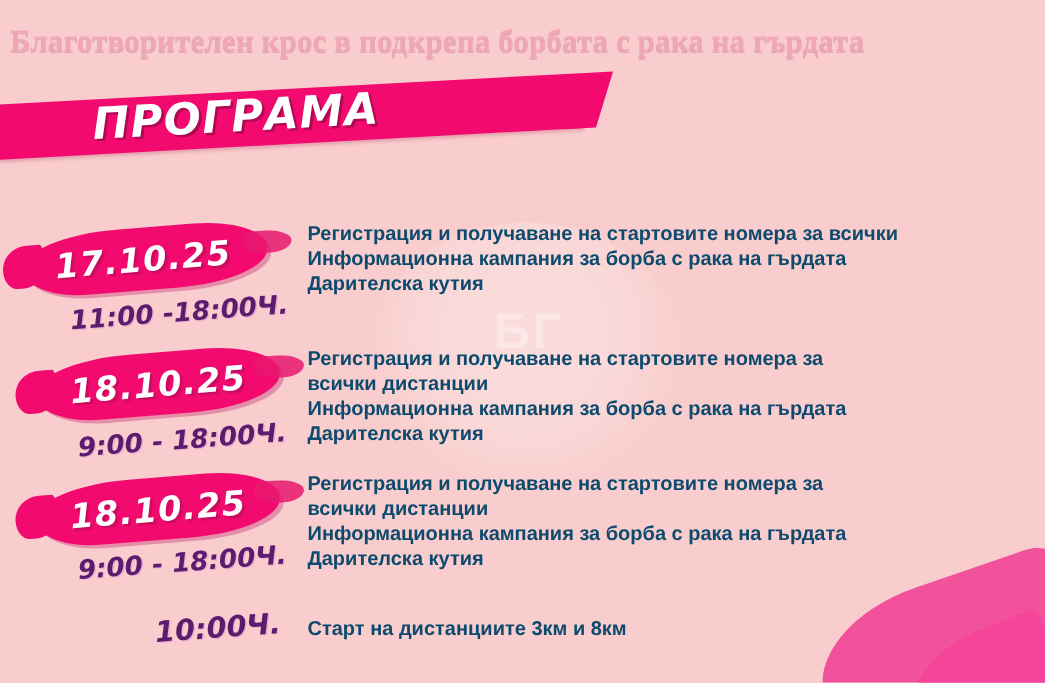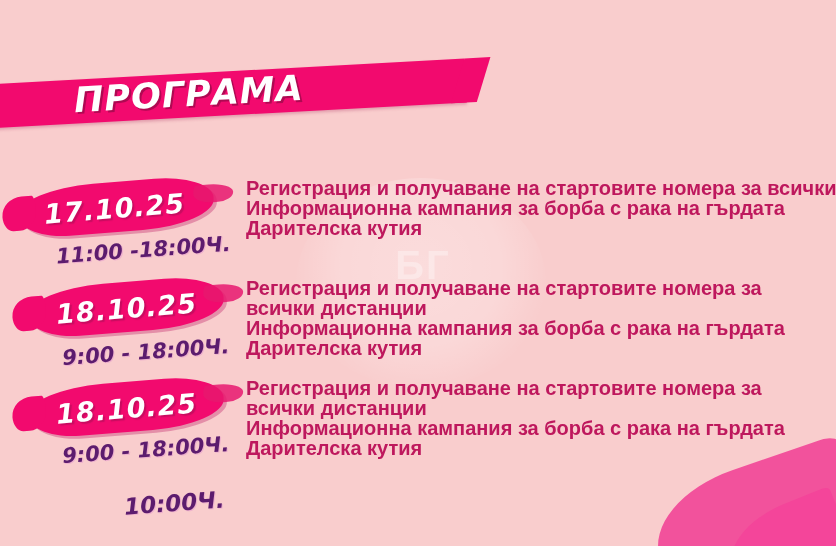--- a/index.html
+++ b/index.html
@@ -225,43 +225,44 @@
   .time-final { left: 124px; top: 12px; font-size: 23px; }
 
   .desc-col {
     position: absolute;
     left: 246px;
     top: 0;
     width: 580px;
   }
   .desc-line {
     font-family: "Liberation Sans", sans-serif;
-    font-size: 20px;
+    font-size: 16px;
     line-height: 20px;
     font-weight: bold;
-    color: #be185d;
+    color: #0c4a6e;
     white-space: nowrap;
   }
   .desc-col-final {
     position: absolute;
     left: 246px;
     top: 16px;
     width: 580px;
   }
 </style>
 </head>
 <body>
 
 <div id="poster">
 
   <div class="bg-watermark"></div>
   <div class="bg-watermark-text">
     <div>БГ</div>
   </div>
 
+  <h1 class="header-title">Благотворителен крос в подкрепа борбата с рака на гърдата</h1>
 
   <div class="ribbon">
     
   </div>
   <div class="ribbon-label">ПРОГРАМА</div>
 
   <div class="schedule">
 
     <div class="schedule-row">
       <div class="date-col">
@@ -301,20 +302,23 @@
         <div class="desc-line">всички дистанции</div>
         <div class="desc-line">Информационна кампания за борба с рака на гърдата</div>
         <div class="desc-line">Дарителска кутия</div>
       </div>
     </div>
 
     <div class="schedule-row row-final">
       <div class="date-col">
         <div class="time-text time-final">10:00Ч.</div>
       </div>
+      <div class="desc-col-final">
+        <div class="desc-line">Старт на дистанциите 3км и 8км</div>
+      </div>
     </div>
 
   </div>
 
   <div class="corner-wedge"></div>
   <div class="corner-wedge2"></div>
 
 </div>
 
 </body></html>

